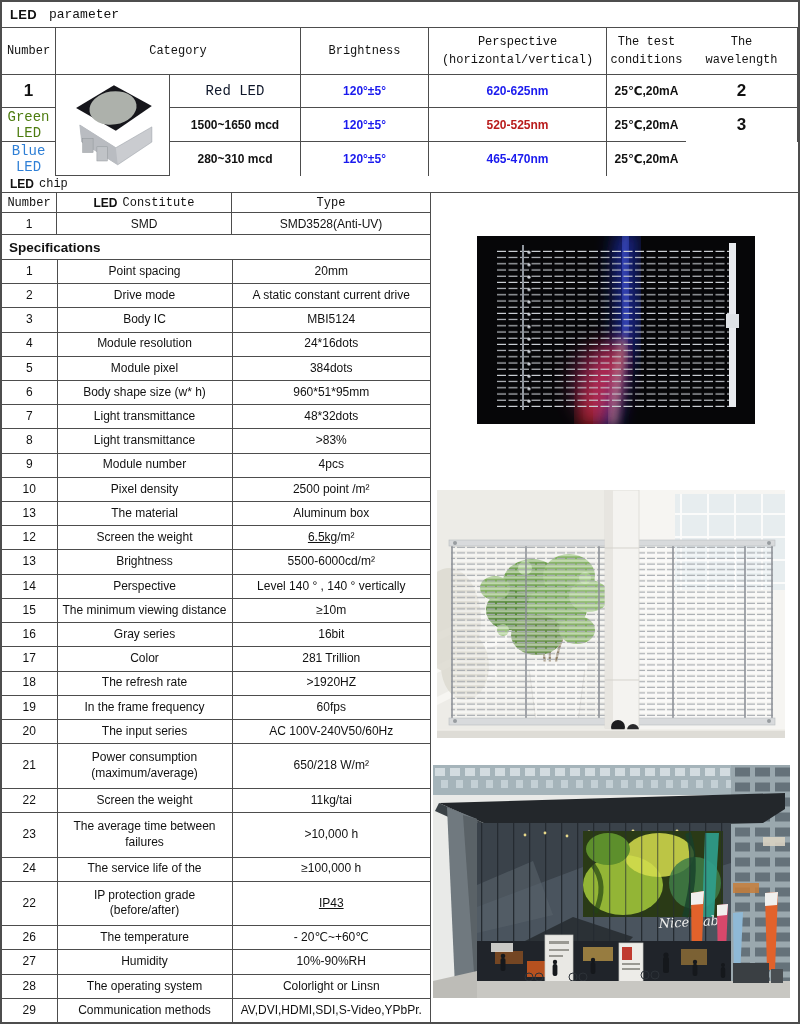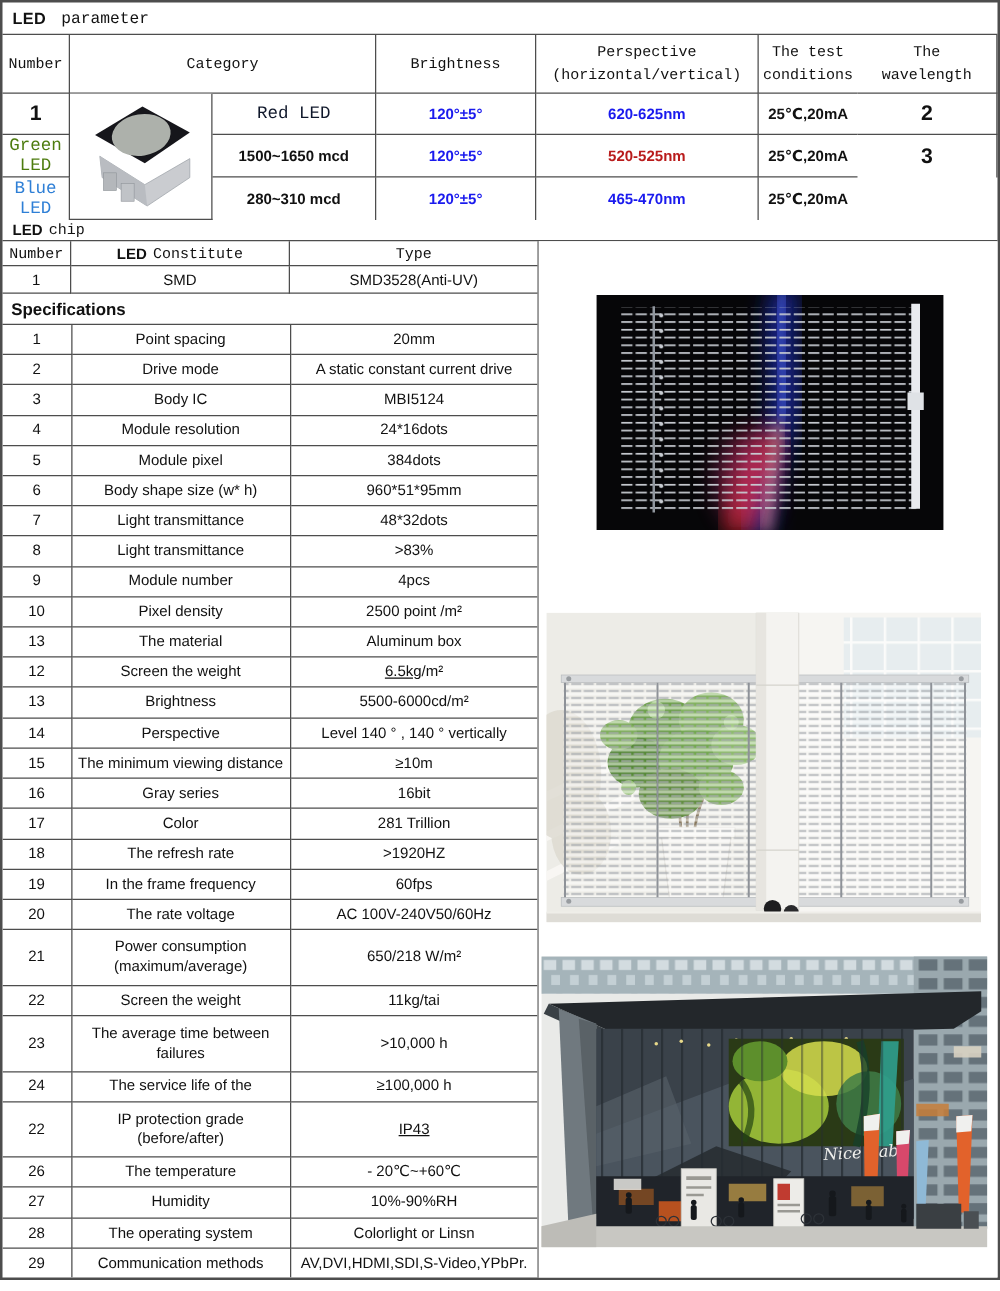--- a/index.html
+++ b/index.html
@@ -263,21 +263,21 @@
   </tr>
 
   <tr>
     <td>19</td>
     <td>In the frame frequency</td>
     <td class="spec-val">60fps</td>
   </tr>
 
   <tr>
     <td>20</td>
-    <td>The rate voltage</td>
+    <td>The input series</td>
     <td class="spec-val">AC 100V-240V50/60Hz</td>
   </tr>
 
   <tr>
     <td>21</td>
     <td>Power consumption (maximum/average)</td>
     <td class="spec-val">650/218 W/m²</td>
   </tr>
 
   <tr>

